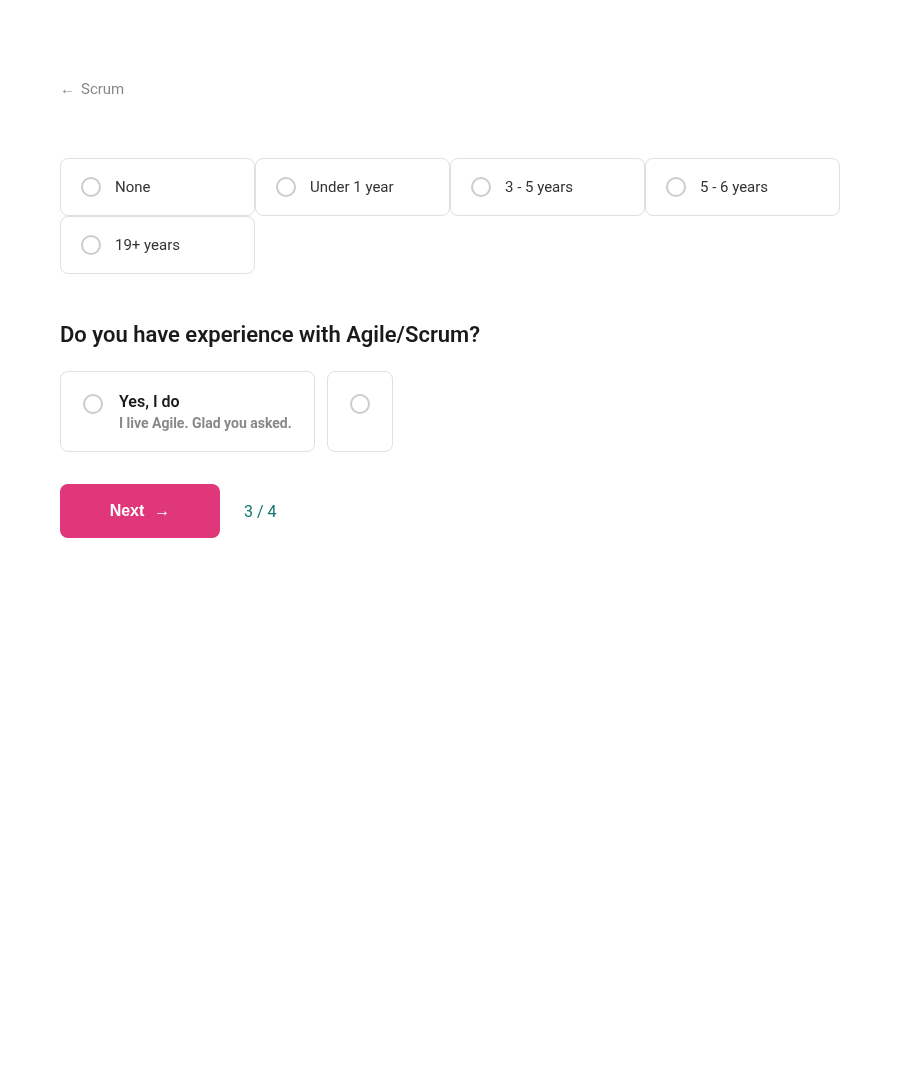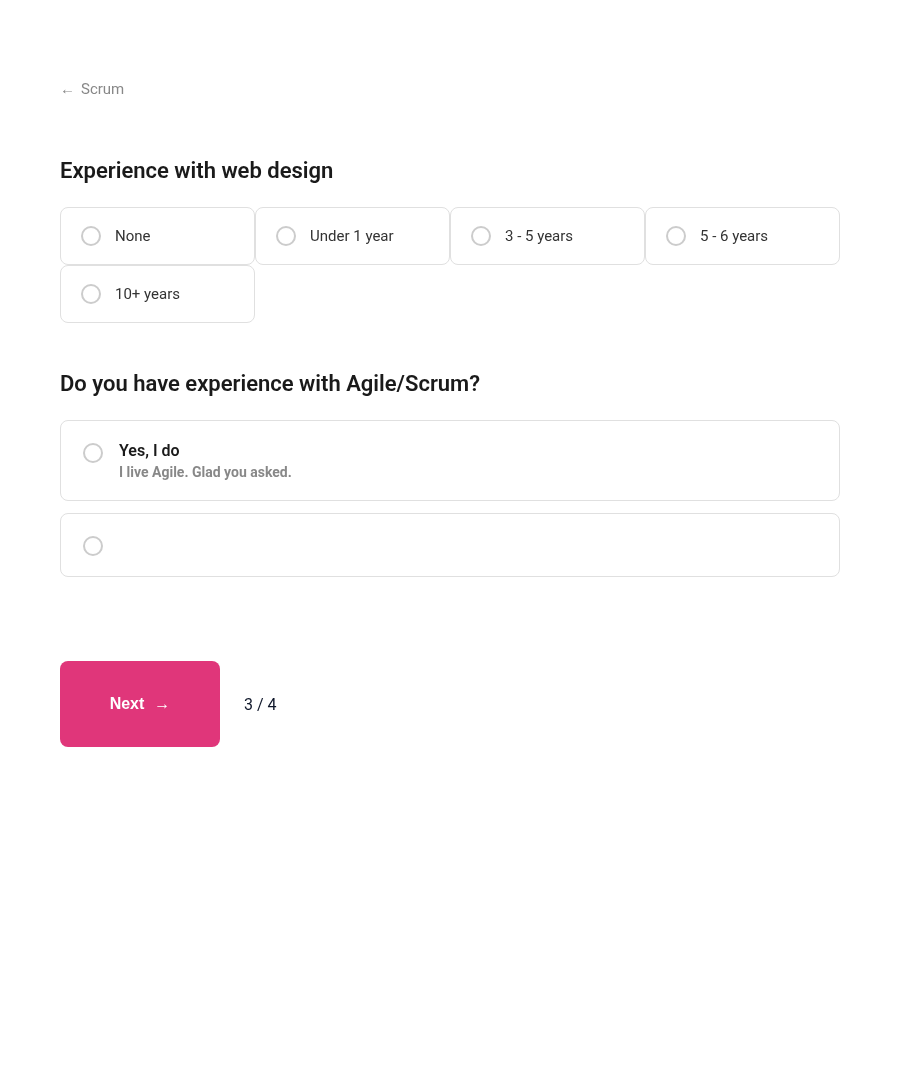--- a/index.html
+++ b/index.html
@@ -72,23 +72,23 @@
       background: #fff;
     }
 
     .option-label {
       font-size: 15px;
       color: #333;
     }
 
     .options-stack {
       display: flex;
-      flex-direction: column;
+      flex-direction: row;
       gap: 12px;
-      margin-bottom: 84px;
+      margin-bottom: 32px;
     }
 
     .option-card-tall {
       display: flex;
       align-items: flex-start;
       gap: 16px;
       border: 1.5px solid #e0e0e0;
       border-radius: 8px;
       padding: 20px 22px;
       cursor: pointer;
@@ -122,48 +122,47 @@
       display: flex;
       align-items: center;
       gap: 24px;
     }
 
     .next-button {
       background: #e0367a;
       color: #fff;
       border: none;
       border-radius: 8px;
-      padding: 34px 32px;
+      padding: 18px 32px;
       font-size: 16px;
       font-weight: 600;
       cursor: pointer;
       display: flex;
       align-items: center;
       gap: 10px;
       min-width: 160px;
       justify-content: center;
     }
 
     .page-indicator {
       font-size: 16px;
-      color: #0f172a;
+      color: #0f766e;
     }
   </style>
 </head>
 <body>
 
 <div class="page-container">
 
   <div class="back-link">
     <span>←</span>
     <span>Scrum</span>
   </div>
 
   <div>
-    <div class="section-title">Experience with web design</div>
     <div class="options-grid">
 
       <div class="option-card">
         <div class="radio-circle"></div>
         <span class="option-label">None</span>
       </div>
 
       <div class="option-card">
         <div class="radio-circle"></div>
         <span class="option-label">Under 1 year</span>
@@ -175,21 +174,21 @@
         <span class="option-label">3 - 5 years</span>
       </div>
 
       <div class="option-card">
         <div class="radio-circle"></div>
         <span class="option-label">5 - 6 years</span>
       </div>
 
       <div class="option-card">
         <div class="radio-circle"></div>
-        <span class="option-label">10+ years</span>
+        <span class="option-label">19+ years</span>
       </div>
 
     </div>
   </div>
 
   <div>
     <div class="section-title">Do you have experience with Agile/Scrum?</div>
     <div class="options-stack">
 
       <div class="option-card-tall">

